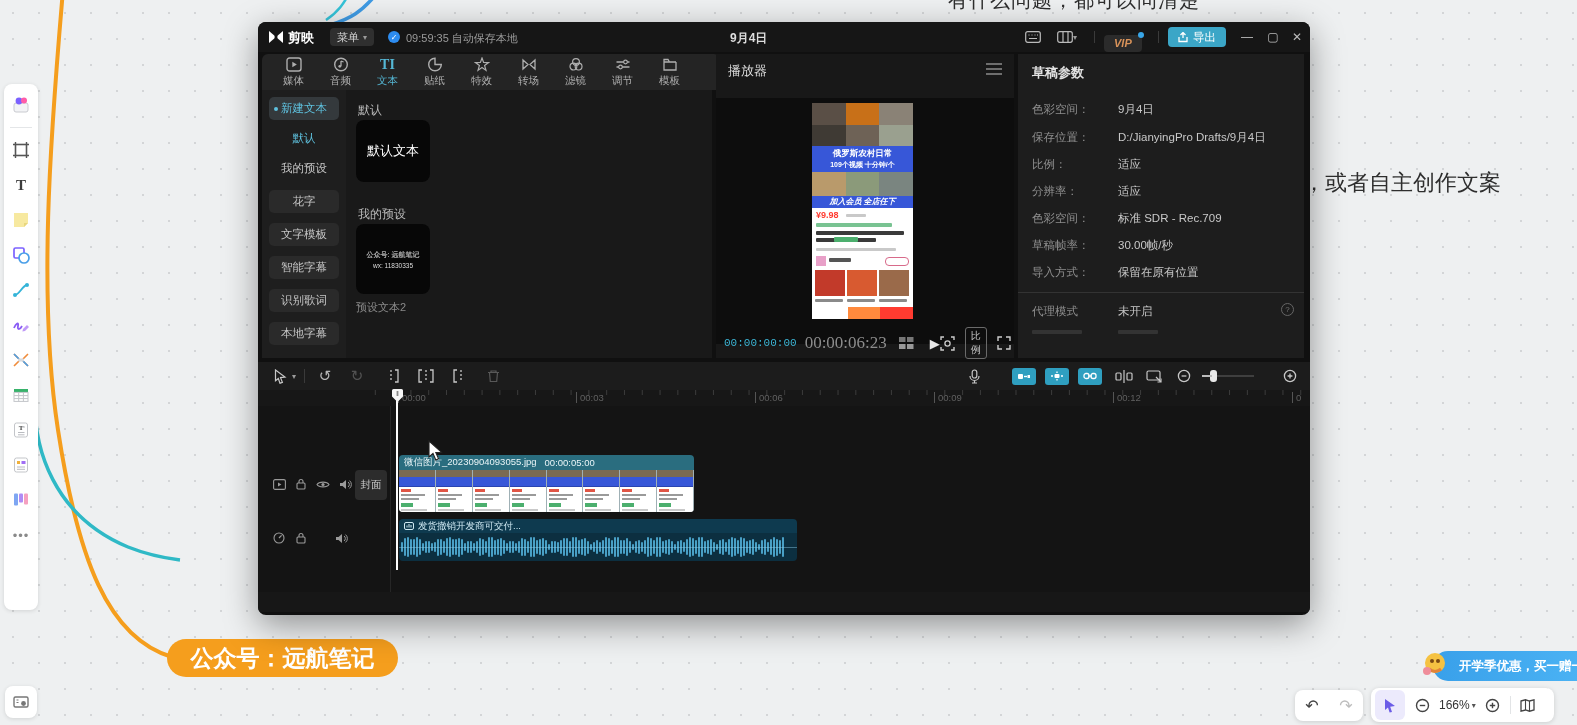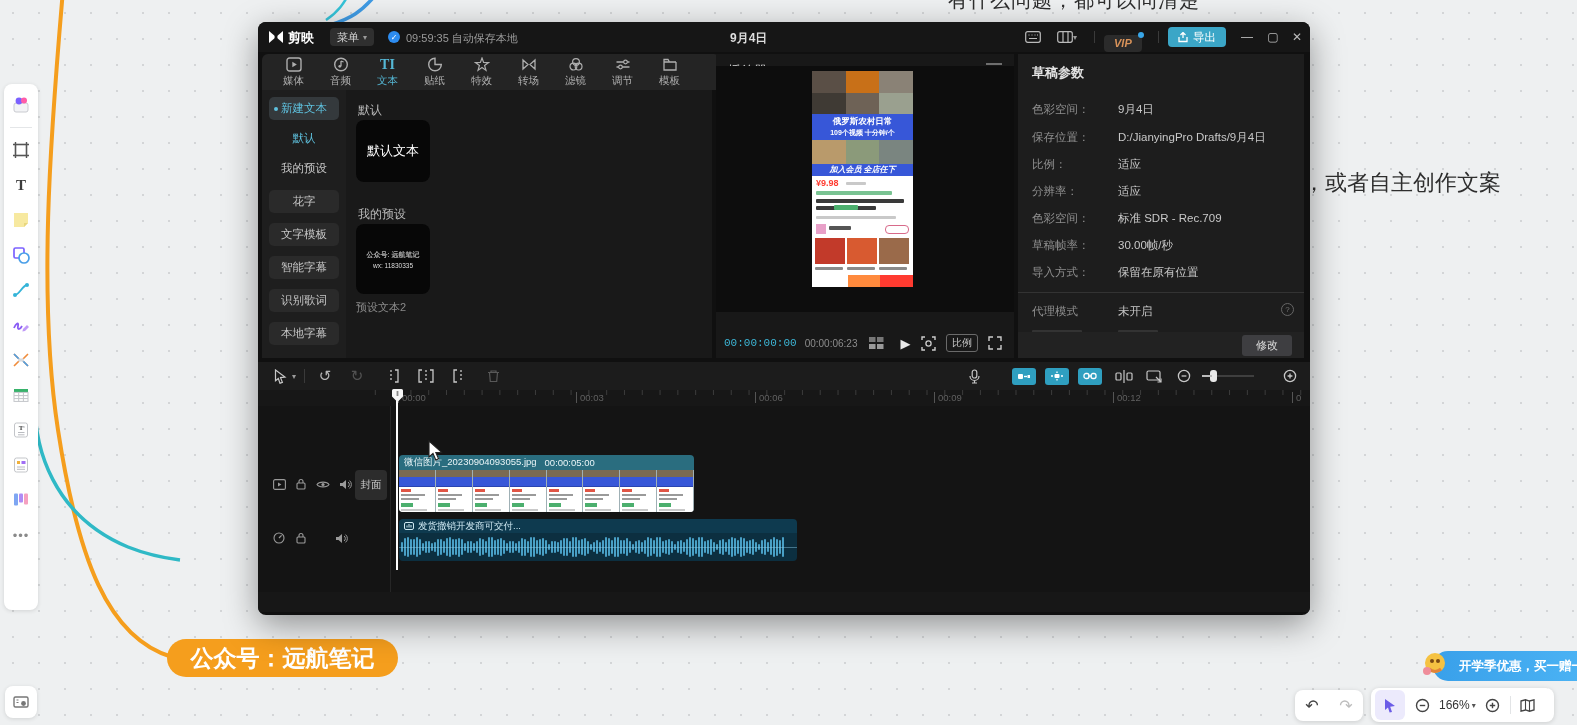--- a/index.html
+++ b/index.html
@@ -43,29 +43,29 @@
   .side-item.sel{background:#34393c;color:#5ec1de;}
   .side-item.sel::before{content:"";position:absolute;left:5px;width:4px;height:4px;border-radius:50%;background:#5ec1de;}
   .side-item.cyan{color:#5ec1de;}
   .side-item.pillbg{background:#2a2a2a;}
   
   .content{left:88px;top:68px;width:366px;height:268px;background:#191919;}
   .sect{font-size:12px;color:#bbb;}
   .tcard{background:#070707;border-radius:8px;display:flex;align-items:center;justify-content:center;cursor:pointer;}
   
   .player{left:458px;top:32px;width:298px;height:304px;background:#181818;}
-  .preview{position:absolute;left:0;top:12px;width:100%;height:246px;background:#0d0d0d;}
+  .preview{position:absolute;left:0;top:44px;width:100%;height:246px;background:#0d0d0d;}
   .phone{position:absolute;left:96px;top:5px;width:101px;height:216px;background:#fff;overflow:hidden;font-family:"Liberation Sans",sans-serif;}
   .prow{display:flex;}
   .prow div{flex:1;}
   .pbanner{background:#3757d8;color:#fff;text-align:center;font-weight:bold;}
   .bar{border-radius:1px;}
   .pfoot{position:absolute;left:0;bottom:0;width:100%;height:30px;display:flex;align-items:center;}
   .time-c{color:#3db6d6;font-size:11px;font-family:"Liberation Mono",monospace;}
-  .time-t{color:#8c8c8c;font-size:10px;font-family:Liberation Sans, sans-serif;}
+  .time-t{color:#8c8c8c;font-size:17px;font-family:Liberation Serif, serif;}
   .ratio{border:1px solid #6a6a6a;border-radius:3px;color:#ccc;font-size:10px;padding:1px 5px;cursor:pointer;}
   
   .params{left:760px;top:32px;width:286px;height:304px;background:#1d1d1d;}
   .prm-title{font-size:13px;color:#e2e2e2;font-weight:bold;}
   .prm-label{color:#8f8f8f;font-size:11.5px;}
   .prm-value{color:#c9c9c9;font-size:11.5px;}
   .prm-row{position:absolute;left:14px;width:260px;display:flex;}
   .prm-row .prm-label{width:86px;}
   .modify{background:#3e3e41;border-radius:3px;color:#ddd;font-size:11px;padding:3px 14px;cursor:pointer;}
   
@@ -490,23 +490,20 @@
           <span class="prm-value">保留在原有位置</span>
         </div>
       <div class="abs" style="left:0;top:238px;width:100%;height:1px;background:#333;"></div>
       <div class="prm-row" style="top:250px;">
         <span class="prm-label">代理模式</span>
         <span class="prm-value">未开启</span>
       </div>
       <span class="abs" style="right:10px;top:249px;width:11px;height:11px;border:1px solid #666;border-radius:50%;color:#777;font-size:8px;display:flex;align-items:center;justify-content:center;">?</span>
       <span class="bar abs" style="left:14px;top:276px;width:50px;height:4px;background:#4a4a4a;opacity:.5;"></span>
       <span class="bar abs" style="left:100px;top:276px;width:40px;height:4px;background:#4a4a4a;opacity:.5;"></span>
-      <div class="abs" style="left:0;bottom:0;width:100%;height:26px;background:#222;display:flex;align-items:center;justify-content:flex-end;">
-        <span class="modify" style="margin-right:12px;">修改</span>
-      </div>
     </div>
 
     <div class="abs tl">
       <div class="tl-bar flex">
         <span class="tl-ic" style="margin-left:10px;">
           <svg width="13" height="15" viewBox="0 0 13 15">
               <path d="M1.5,1 L11,8 L6.5,8.6 L8.4,13.4 L6,14.3 L4.3,9.5 L1.5,11.8 Z" stroke="#c8c8c8" stroke-width="1.2" fill="none"></path>
             </svg>
           </span>
         <span class="chev">▾</span>

